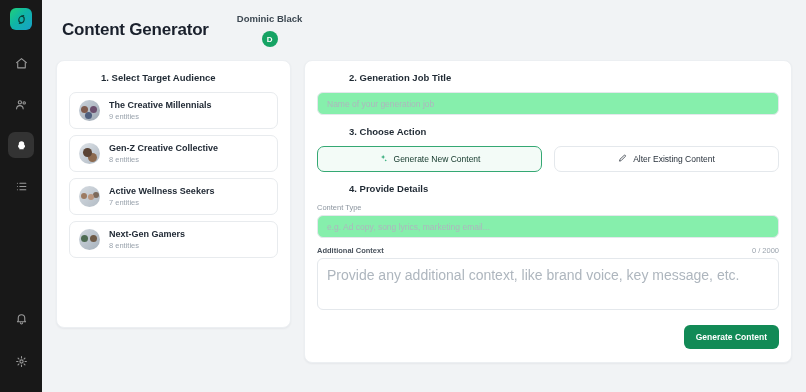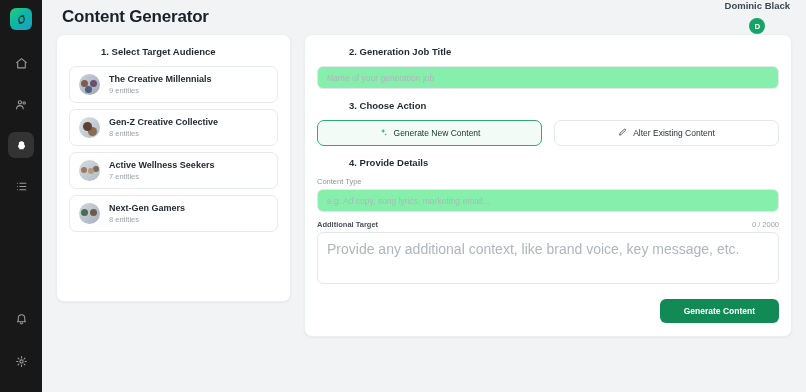--- a/index.html
+++ b/index.html
@@ -33,22 +33,22 @@
     display: flex; align-items: center; justify-content: center;
     color: #9a9a9a;
   }
   .nav-item.active { background: #333333; color: #ffffff; }
   .spacer { flex: 1 1 auto; }
   .bottom-nav { display: flex; flex-direction: column; align-items: center; gap: 17px; margin-bottom: 8px; }
 
   
   .main { flex: 1 1 auto; height: 392px; position: relative; padding: 0 14px; }
   .topbar {
-    height: 34px; display: flex; align-items: center;
-    justify-content: space-between; padding: 0 2px 0 6px;
+    height: 60px; display: flex; align-items: center;
+    padding: 0 2px 0 6px; gap: 28px;
   }
   .page-title { font-size: 17px; font-weight: bold; letter-spacing: -0.2px; color: #1a202c; }
   .user { display: flex; align-items: center; gap: 7px; flex-direction: column; }
   .user-name { font-size: 9.5px; color: #3d4852; font-weight: 600; }
   .avatar {
     width: 16px; height: 16px; border-radius: 50%;
     background: #16a364; color: #fff; font-size: 8px; font-weight: bold;
     display: flex; align-items: center; justify-content: center;
   }
 
@@ -115,21 +115,21 @@
   .textarea {
     width: 100%; height: 52px; border: 1px solid #e4e8ec; border-radius: 6px;
     font-size: 14px; color: #1f2933; padding: 7px 9px; resize: none; outline: none;
     font-family: "Liberation Sans", sans-serif; line-height: 1.4;
   }
   .textarea::placeholder { color: #aeb6be; }
 
   .submit-row { display: flex; justify-content: flex-end; margin-top: 11px; }
   .submit-btn {
     background: #128a56; color: #fff; border: none; border-radius: 6px;
-    font-size: 8.5px; font-weight: bold; padding: 7px 24px; cursor: pointer;
+    font-size: 8.5px; font-weight: bold; padding: 7px 12px; cursor: pointer;
     font-family: "Liberation Sans", sans-serif;
   }
   .sparkle { color: #21a36d; }
 </style>
 </head>
 <body>
 
 <div class="app">
 
   <div class="sidebar">
@@ -263,21 +263,21 @@
         </div>
 
         <div class="section-title mt">4. Provide Details</div>
 
         <div class="label-row">
           <span class="sub-label">Content Type</span>
         </div>
         <input class="field-input" type="text" placeholder="e.g. Ad copy, song lyrics, marketing email..." style="">
 
         <div class="label-row">
-          <span class="sub-label strong">Additional Target</span>
+          <span class="sub-label strong">Additional Context</span>
           <span class="counter">0 / 2000</span>
         </div>
         <textarea class="textarea" placeholder="Provide any additional context, like brand voice, key message, etc." style=""></textarea>
 
         <div class="submit-row">
           <button class="submit-btn">Generate Content</button>
         </div>
 
       </div>
     </div>

